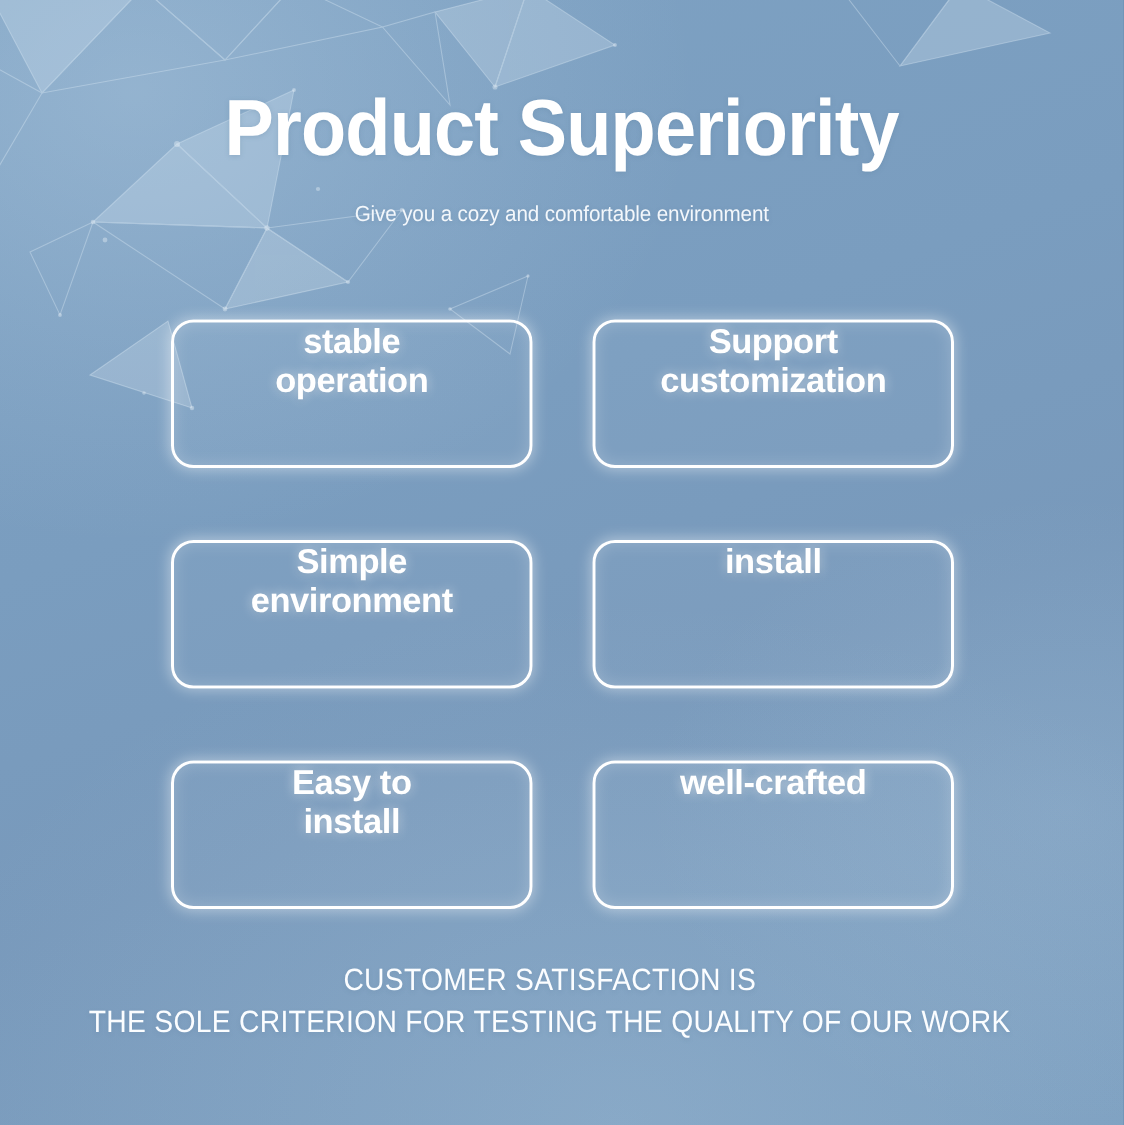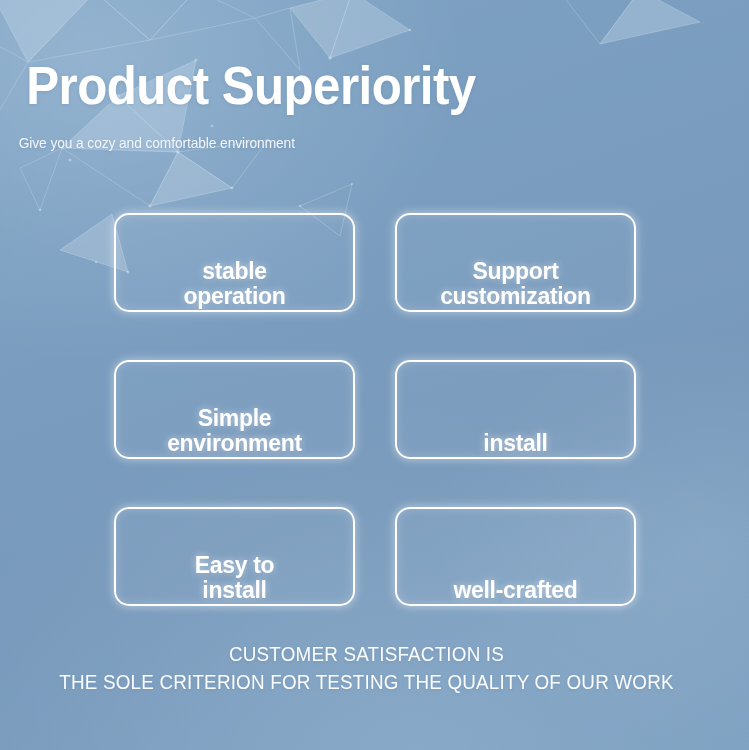--- a/index.html
+++ b/index.html
@@ -26,20 +26,21 @@
     inset: 0;
     pointer-events: none;
   }
 
   
   .header {
     position: absolute;
     top: 58px;
     left: 0;
     right: 0;
+    text-align: center;
   }
   .title {
     font-size: 53px;
     font-weight: 700;
     color: #ffffff;
     letter-spacing: -0.6px;
     line-height: 1.06;
     transform: scaleX(0.93);
     transform-origin: center;
     text-shadow: 0 1px 4px rgba(90,125,155,0.28);
@@ -66,21 +67,21 @@
     grid-column-gap: 40px;
     grid-row-gap: 48px;
   }
   .card {
     position: relative;
     height: 99px;
     box-sizing: border-box;
     border: 2.5px solid #ffffff;
     border-radius: 15px;
     display: flex;
-    align-items: flex-end;
+    align-items: flex-start;
     justify-content: center;
     box-shadow:
       0 0 9px 1px rgba(255,255,255,0.42),
       inset 0 0 10px 1px rgba(255,255,255,0.18);
     background: rgba(255,255,255,0.035);
   }
   .card-label {
     font-size: 23px;
     font-weight: 700;
     color: #ffffff;

